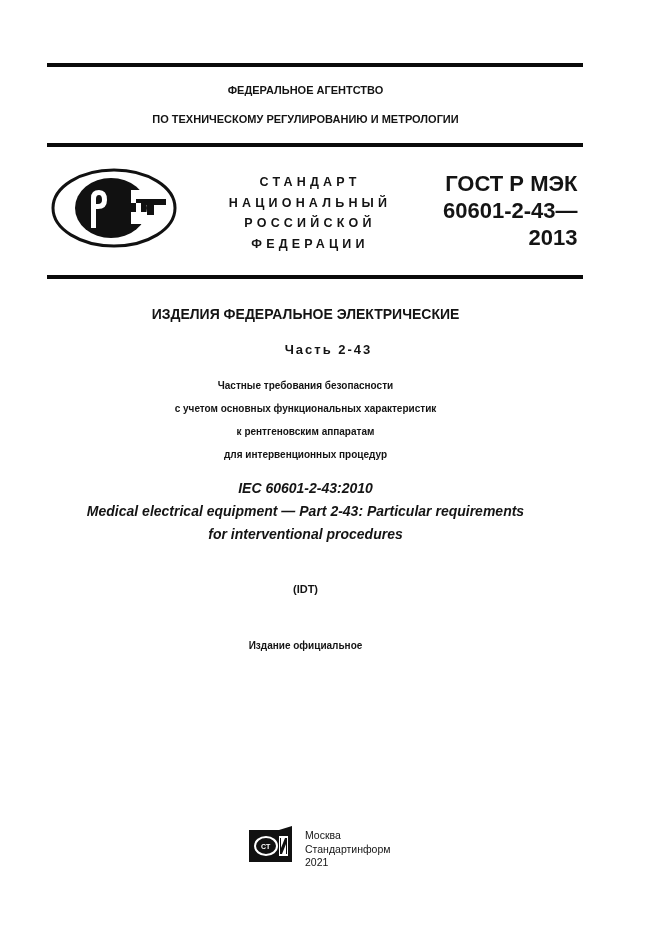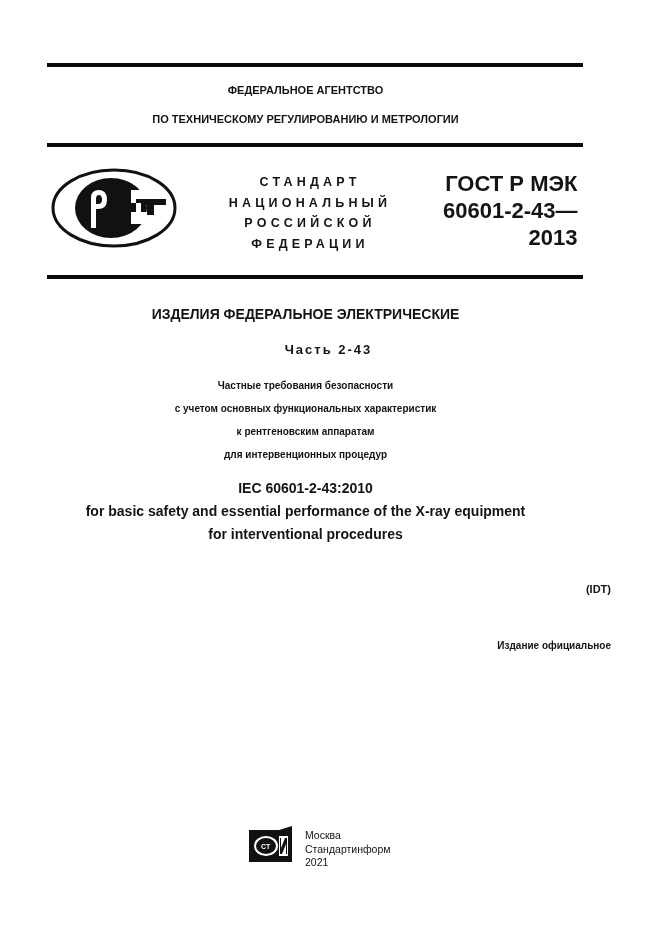--- a/index.html
+++ b/index.html
@@ -8,22 +8,22 @@
   .rule { position:absolute; left:47px; width:536px; height:4px; background:#0a0a0a; }
   .c { position:absolute; left:0; width:611px; text-align:center; font-weight:bold; }
   .agency { font-size:11px; }
   .logo { position:absolute; left:51px; top:168px; width:126px; height:80px; }
   .natstd { position:absolute; left:205px; top:172px; width:210px; text-align:center;
             font-weight:bold; font-size:12.5px; letter-spacing:4.2px; line-height:20.5px; }
   .gost { position:absolute; left:443px; top:170px; font-weight:bold; font-size:22px; line-height:27px;text-align:right; }
   .t1 { font-size:14px; }
   .t2 { font-size:13px; letter-spacing:0px;margin-left:23px; }
   .ru { font-size:10px; line-height:23px; }
-  .en { font-size:14px; line-height:23px; }
-  .small { font-size:11px;text-align:right; }
+  .en { font-size:14px; line-height:23px;font-style:italic; }
+  .small { font-size:11px; }
   .pub-logo { position:absolute; left:249px; top:826px; width:43px; height:36px; }
   .pub-text { position:absolute; left:305px; top:829px; width:100px; text-align:left;
               font-size:10.5px; line-height:13.5px; font-weight:normal; }
 </style>
 </head>
 <body>
 
 <div class="rule" style="top:63px;"></div>
 
 <div class="c agency" style="top:84px;">ФЕДЕРАЛЬНОЕ АГЕНТСТВО</div>
@@ -62,21 +62,21 @@
 
 <div class="c ru" style="top:374px;">
   <div>Частные требования безопасности</div>
   <div>с учетом основных функциональных характеристик</div>
   <div>к рентгеновским аппаратам</div>
   <div>для интервенционных процедур</div>
 </div>
 
 <div class="c en" style="top:477px;">IEC 60601-2-43:2010</div>
 <div class="c en" style="top:500px;">
-  <div>for basic safety and essential performance of the X-ray equipment</div>
+  <div>Medical electrical equipment — Part 2-43: Particular requirements</div>
   <div>for interventional procedures</div>
 </div>
 
 <div class="c small" style="top:583px;">(IDT)</div>
 
 <div class="c small" style="top:640px; font-size:10px;">Издание официальное</div>
 
 <svg class="pub-logo" viewBox="0 0 43 36">
   <path d="M0 4 L30 4 L43 0 L43 36 L0 36 Z" fill="#111"></path>
   <ellipse cx="17" cy="20" rx="11" ry="9" fill="none" stroke="#fff" stroke-width="2"></ellipse>

